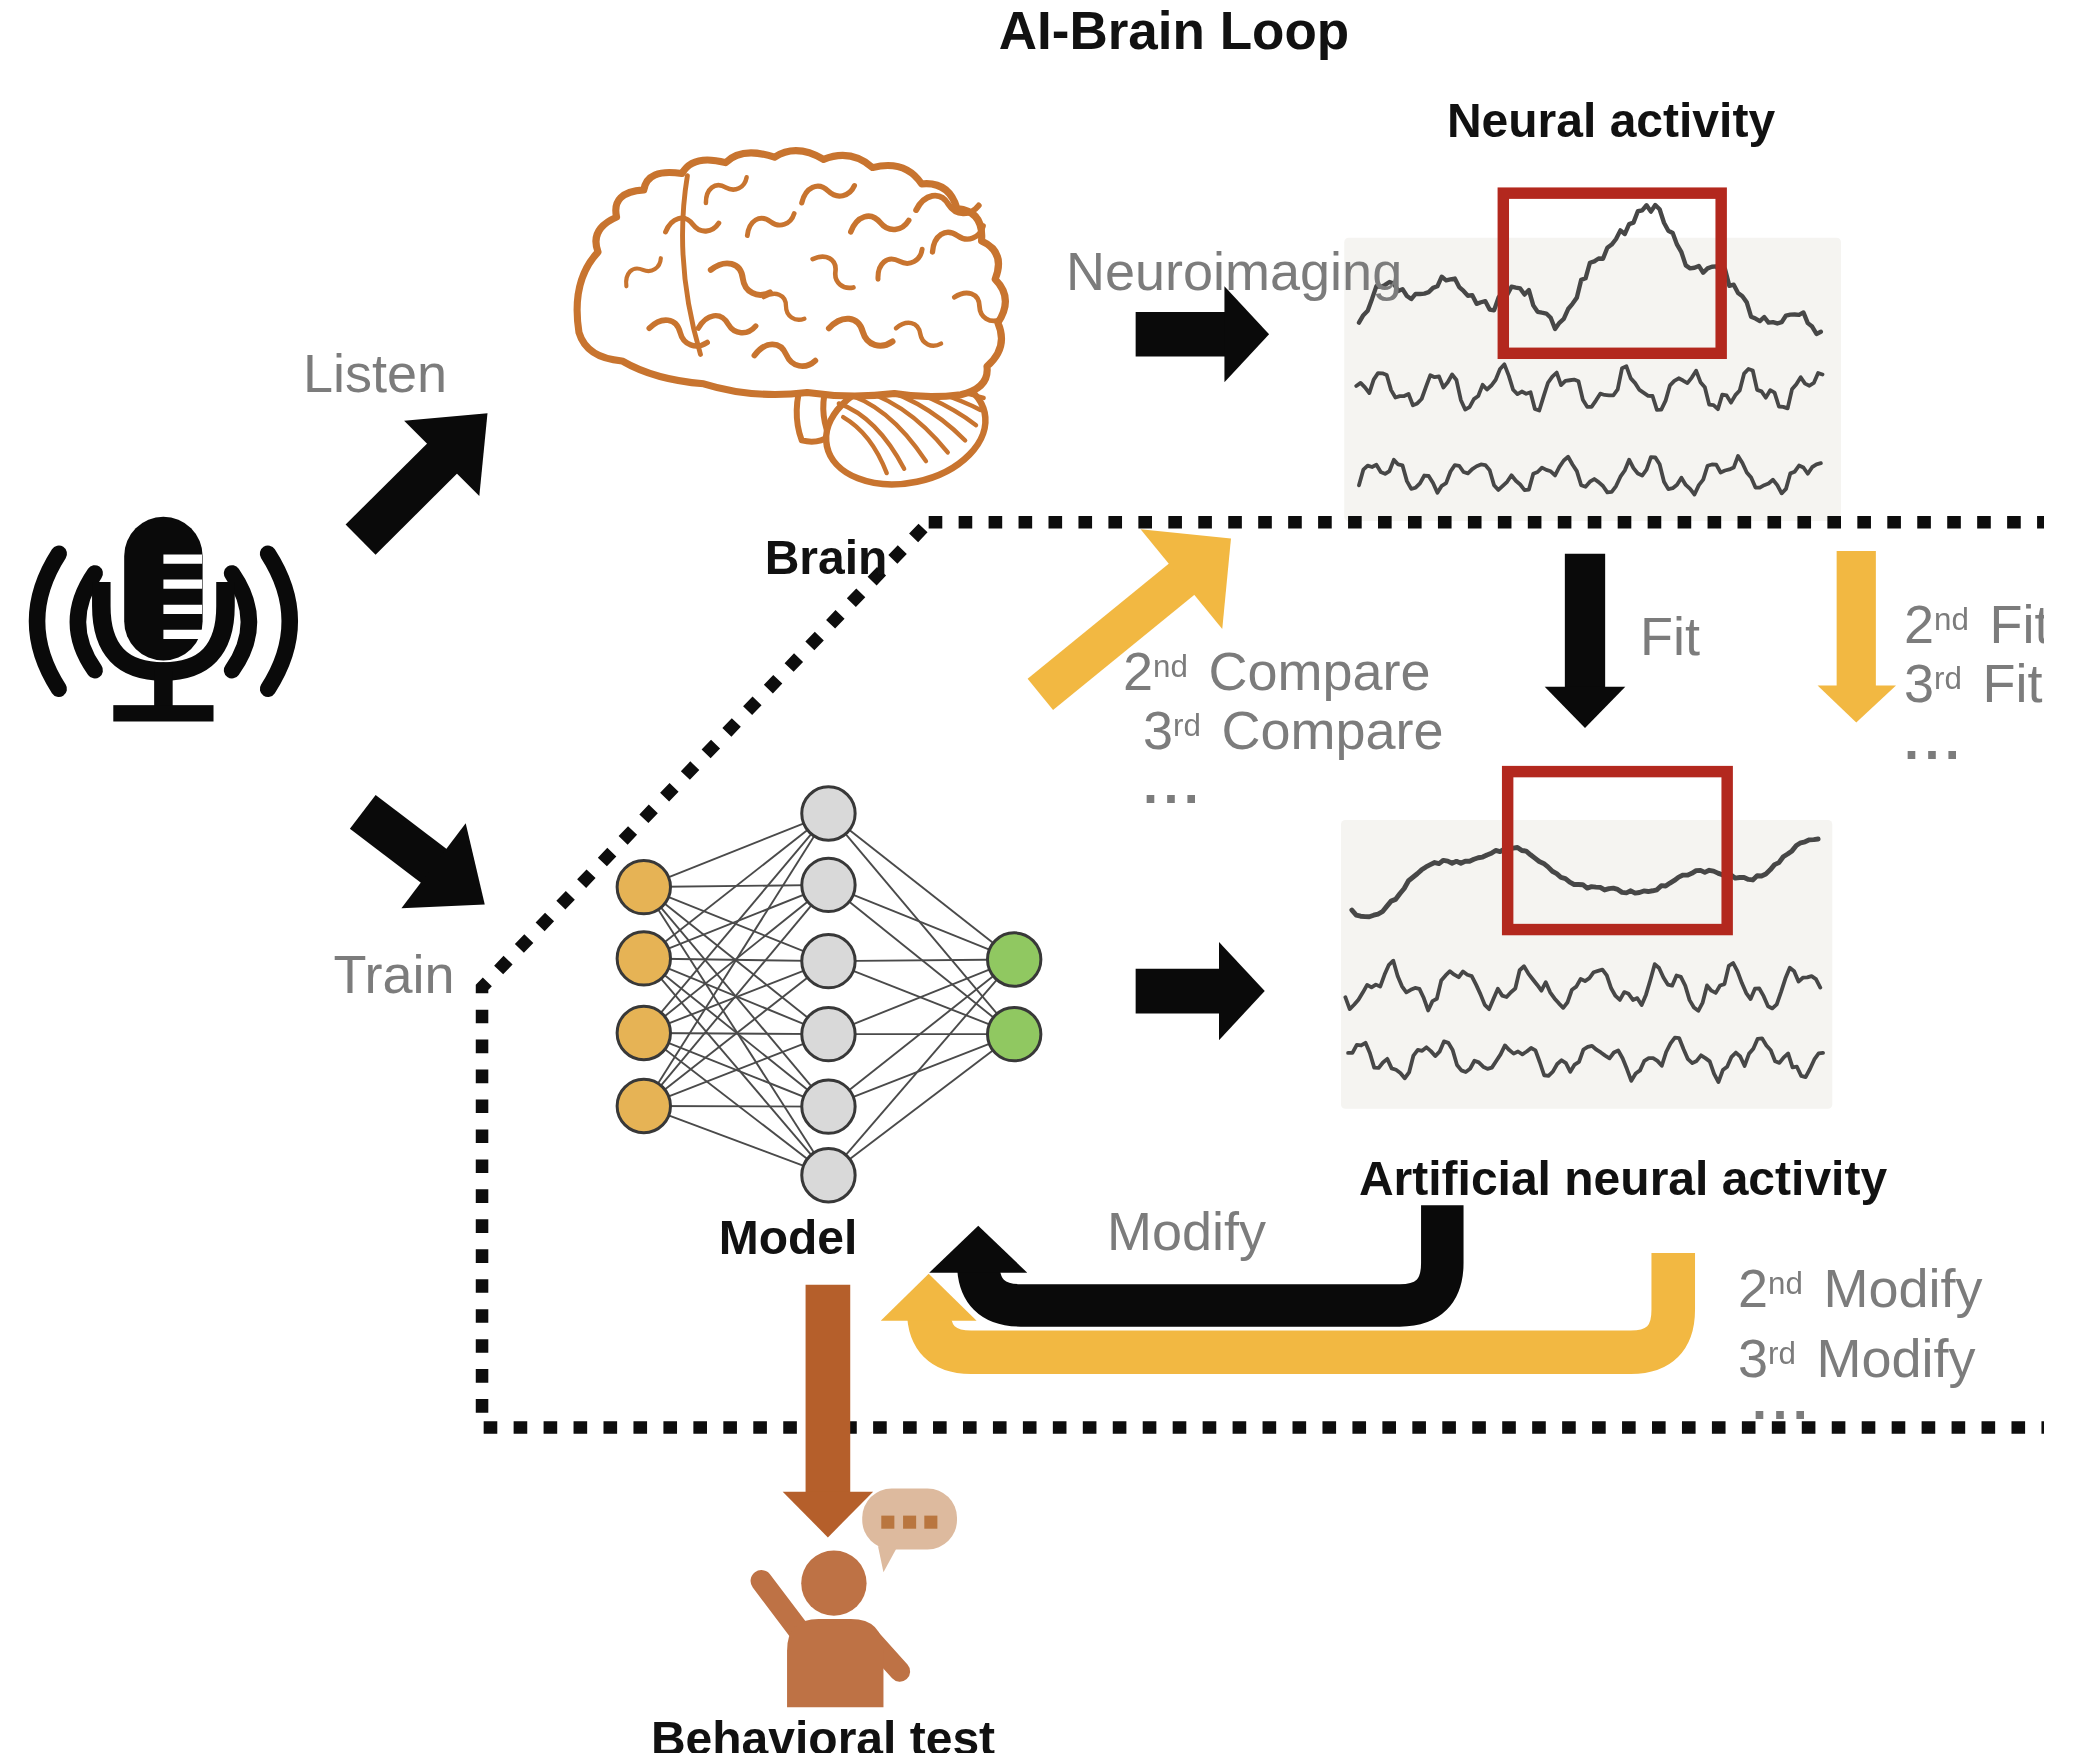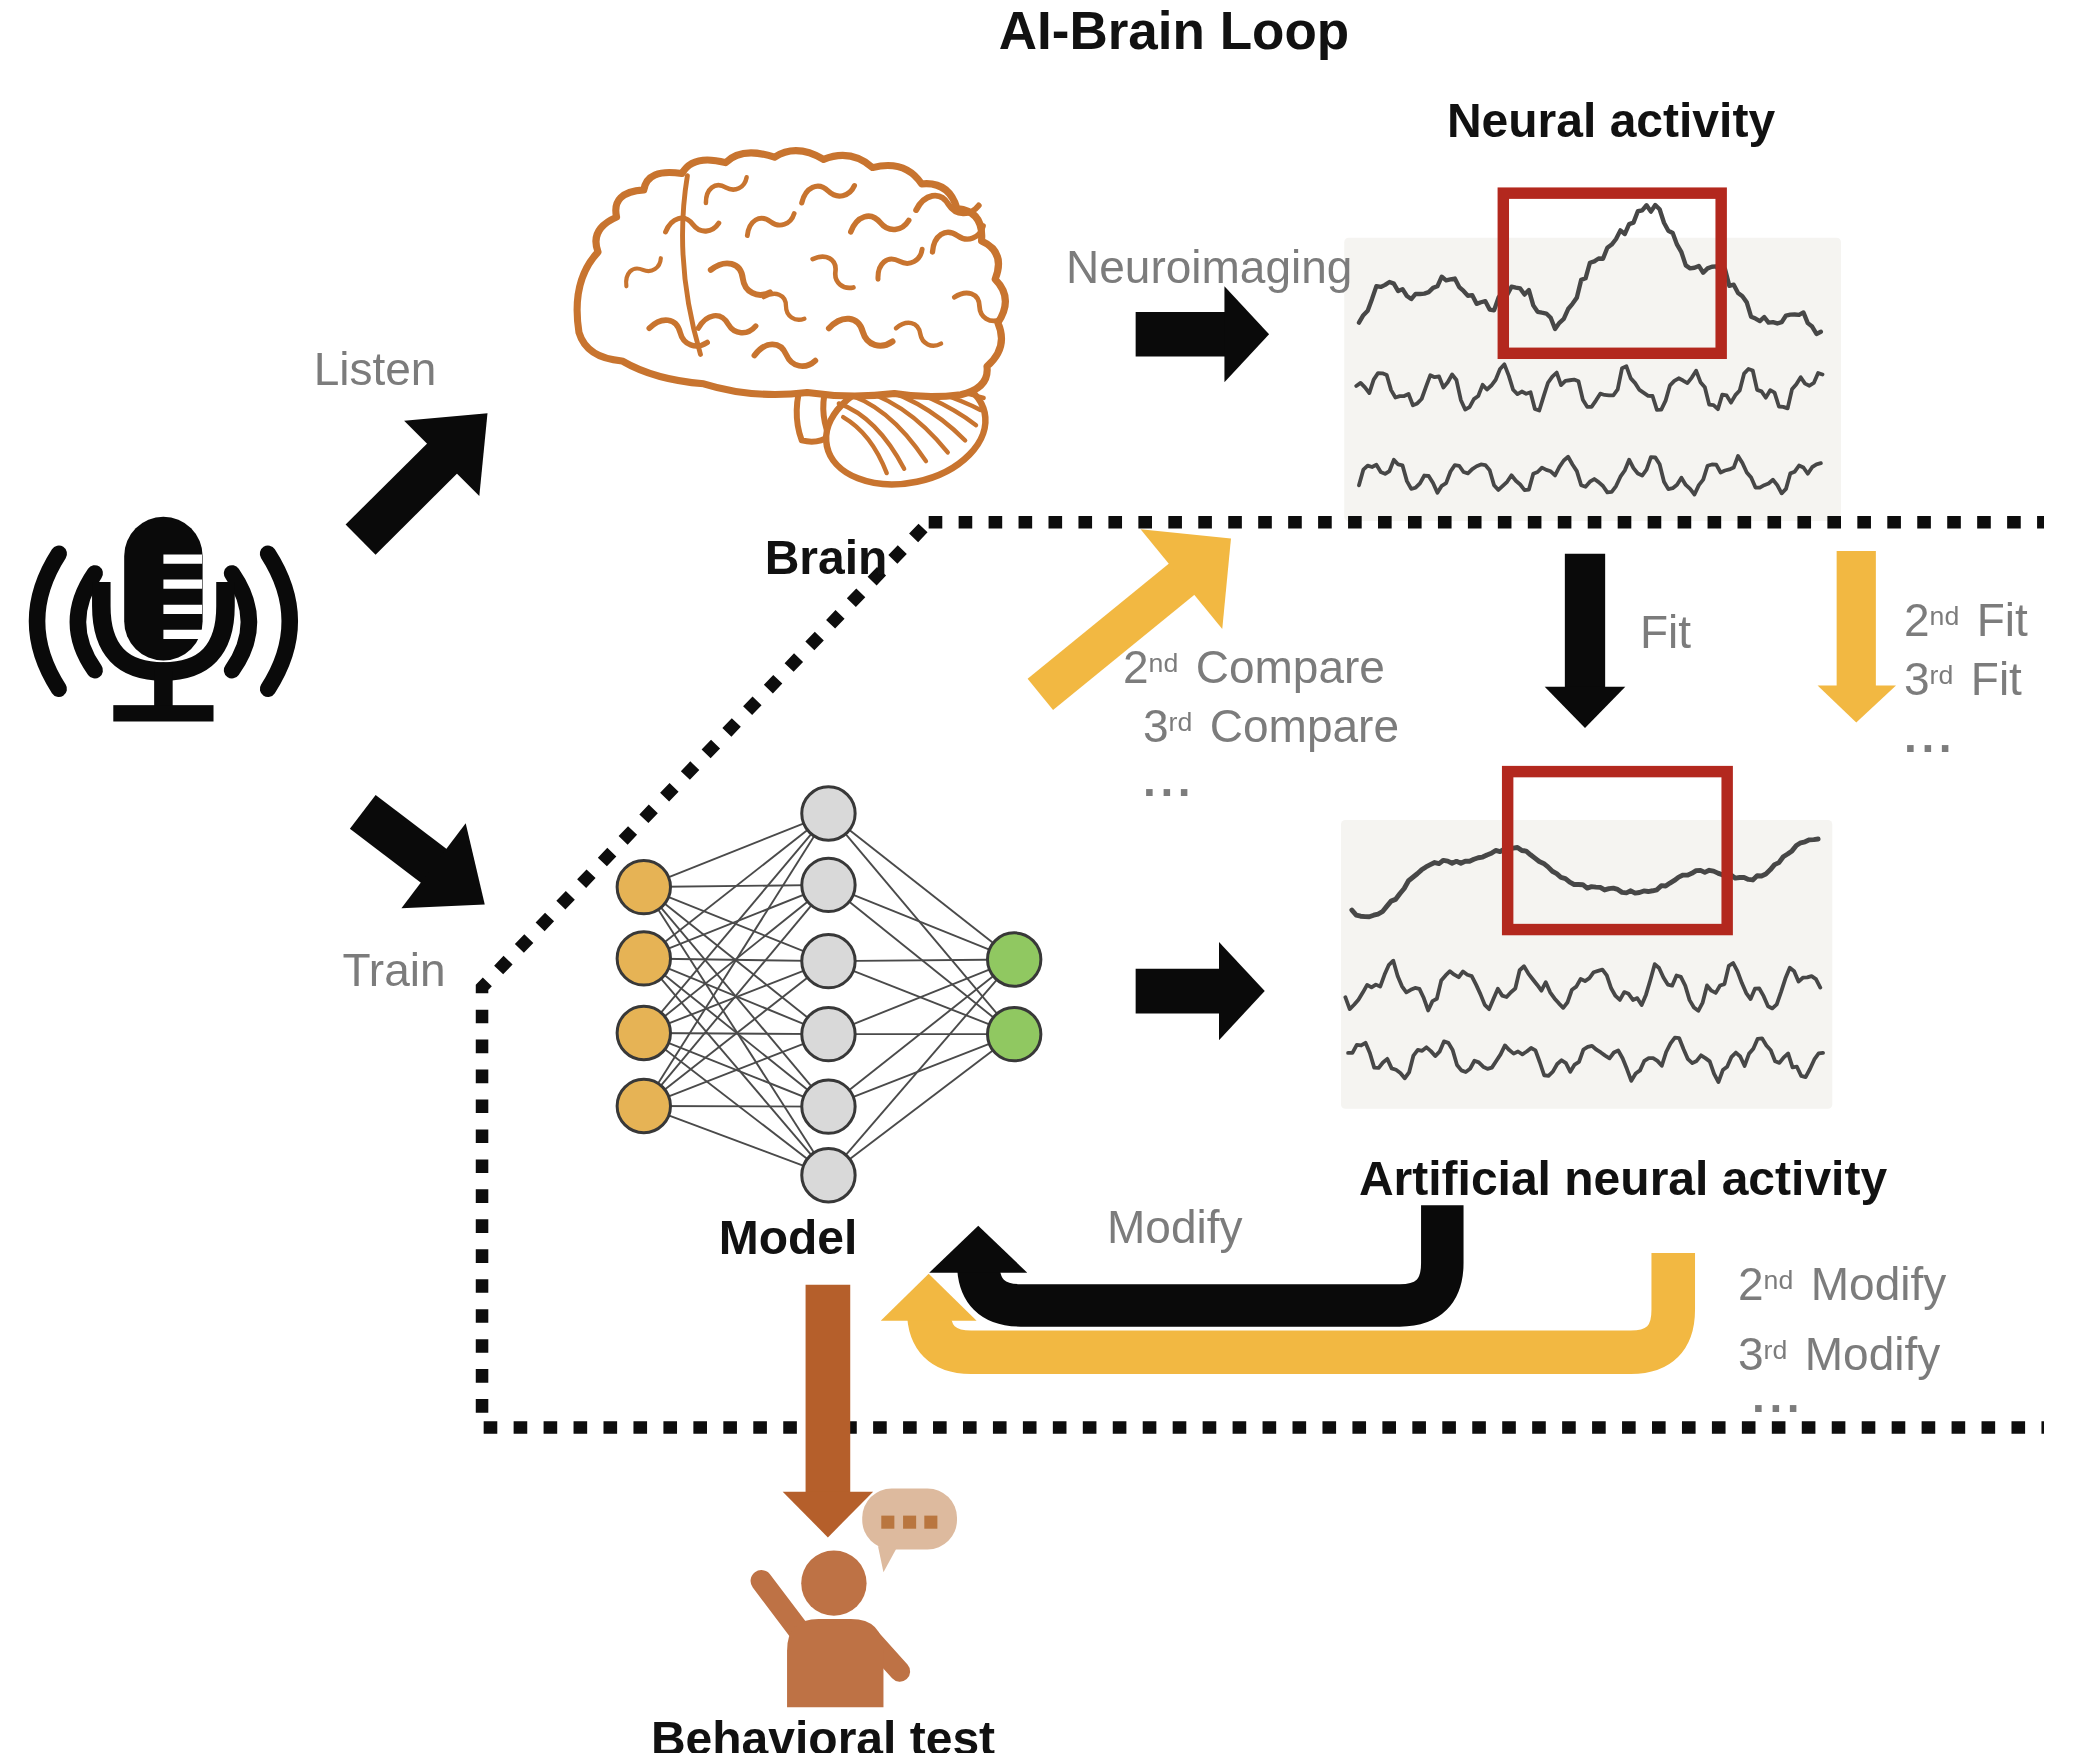--- a/index.html
+++ b/index.html
@@ -5,21 +5,21 @@
   html,body{margin:0;padding:0;background:#ffffff;}
   .canvas{
     position:relative;width:2044px;height:1754px;background:#ffffff;
     font-family:"Liberation Sans", sans-serif;overflow:hidden;
   }
   svg{position:absolute;left:0;top:0;}
   .label{position:absolute;white-space:nowrap;line-height:1;}
   .lbl-black{color:var(--text-black,#111);font-weight:700;}
   .lbl-gray{color:var(--text-gray,#7c7c7c);font-weight:400;}
   .center{transform:translateX(-50%);}
-  .f97{font-size:53px;} .f88{font-size:48px;} .f84{font-size:46px;}
+  .f97{font-size:53px;} .f88{font-size:48px;} .f84{font-size:54px;}
   .iter .sup{font-size:58%;position:relative;top:-0.42em;}
   .iter .word{margin-left:0.38em;}
   .dots{letter-spacing:0.1em;font-weight:700;}
 </style>
 </head>
 <body>
 
 <div class="canvas">
 
   <svg id="diagram" width="2097" height="1754" viewBox="0 0 3850 3219">

